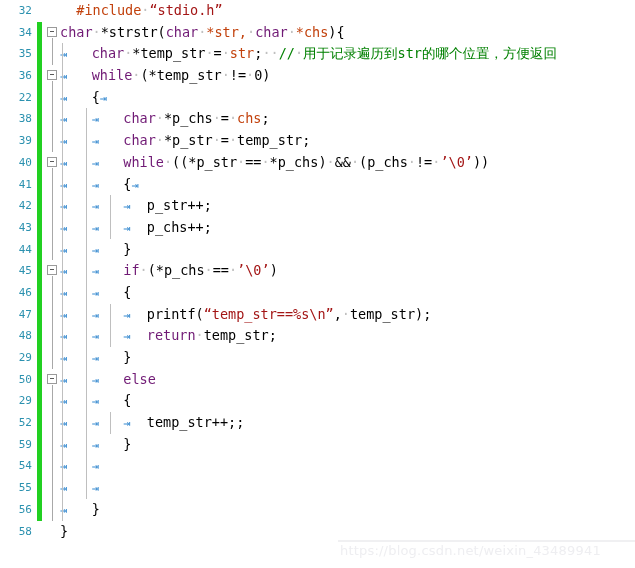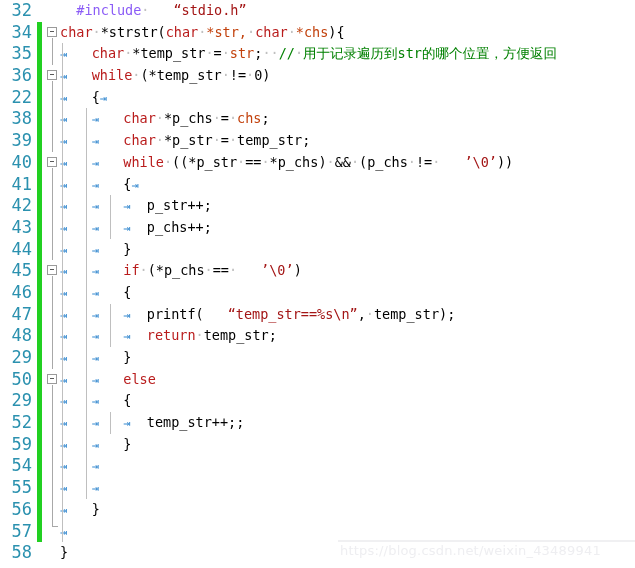--- a/index.html
+++ b/index.html
@@ -33,21 +33,21 @@
   }
 
   
   .lnum {
     position: absolute;
     left: 0;
     top: 0;
     width: 32px;
     text-align: right;
     color: #2b91af;
-    font-size: 17px;
+    font-size: 11px;
     font-family: "DejaVu Sans Mono", "Liberation Mono", monospace;
     letter-spacing: 0px;
   }
 
   
   .chg {
     position: absolute;
     left: 37px;
     top: 0;
     width: 5px;
@@ -119,23 +119,23 @@
   
   .iguide {
     position: absolute;
     top: 0;
     width: 1px;
     height: 21.7px;
     background: #bfbfbf;
   }
 
   
-  .kw   { color: #b91c1c; }   
-  .pre  { color: #8b5cf6; }   
-  .str  { color: #a31515; margin-left: 24px; }   
+  .kw   { color: #701a75; }   
+  .pre  { color: #c2410c; }   
+  .str  { color: #a31515; }   
   .cmt  { color: #008000; }   
   .pln  { color: #000000; }   
   .gry  { color: #c2410c; }   
 
   
   .dot {
     color: #c0c0c0;
     font-size: 13.5px;
   }
   .tab {
@@ -193,21 +193,20 @@
       <div class="line"><div class="lnum">47</div><div class="chg"></div><div class="fold"><div class="vline"></div></div><div class="code"><div class="iguide" style="left: 2px;"></div><div class="iguide" style="left: 26px;"></div><div class="iguide" style="left: 50px;"></div><span class="tab">⇥</span><span class="pln">   </span><span class="tab">⇥</span><span class="pln">   </span><span class="tab">⇥</span><span class="pln">  </span><span class="pln">printf(</span><span class="str">“temp_str==%s\n”</span><span class="pln">,</span><span class="dot">·</span><span class="pln">temp_str);</span></div></div>
       <div class="line"><div class="lnum">48</div><div class="chg"></div><div class="fold"><div class="vline"></div></div><div class="code"><div class="iguide" style="left: 2px;"></div><div class="iguide" style="left: 26px;"></div><div class="iguide" style="left: 50px;"></div><span class="tab">⇥</span><span class="pln">   </span><span class="tab">⇥</span><span class="pln">   </span><span class="tab">⇥</span><span class="pln">  </span><span class="kw">return</span><span class="dot">·</span><span class="pln">temp_str;</span></div></div>
       <div class="line"><div class="lnum">29</div><div class="chg"></div><div class="fold"><div class="vline"></div></div><div class="code"><div class="iguide" style="left: 2px;"></div><div class="iguide" style="left: 26px;"></div><span class="tab">⇥</span><span class="pln">   </span><span class="tab">⇥</span><span class="pln">   </span><span class="pln">}</span></div></div>
       <div class="line"><div class="lnum">50</div><div class="chg"></div><div class="fold"><div class="box"></div><div class="vline half-bot"></div></div><div class="code"><div class="iguide" style="left: 2px;"></div><div class="iguide" style="left: 26px;"></div><span class="tab">⇥</span><span class="pln">   </span><span class="tab">⇥</span><span class="pln">   </span><span class="kw">else</span></div></div>
       <div class="line"><div class="lnum">29</div><div class="chg"></div><div class="fold"><div class="vline"></div></div><div class="code"><div class="iguide" style="left: 2px;"></div><div class="iguide" style="left: 26px;"></div><span class="tab">⇥</span><span class="pln">   </span><span class="tab">⇥</span><span class="pln">   </span><span class="pln">{</span></div></div>
       <div class="line"><div class="lnum">52</div><div class="chg"></div><div class="fold"><div class="vline"></div></div><div class="code"><div class="iguide" style="left: 2px;"></div><div class="iguide" style="left: 26px;"></div><div class="iguide" style="left: 50px;"></div><span class="tab">⇥</span><span class="pln">   </span><span class="tab">⇥</span><span class="pln">   </span><span class="tab">⇥</span><span class="pln">  </span><span class="pln">temp_str++;;</span></div></div>
       <div class="line"><div class="lnum">59</div><div class="chg"></div><div class="fold"><div class="vline"></div></div><div class="code"><div class="iguide" style="left: 2px;"></div><div class="iguide" style="left: 26px;"></div><span class="tab">⇥</span><span class="pln">   </span><span class="tab">⇥</span><span class="pln">   </span><span class="pln">}</span></div></div>
       <div class="line"><div class="lnum">54</div><div class="chg"></div><div class="fold"><div class="vline"></div></div><div class="code"><div class="iguide" style="left: 2px;"></div><div class="iguide" style="left: 26px;"></div><span class="tab">⇥</span><span class="pln">   </span><span class="tab">⇥</span></div></div>
       <div class="line"><div class="lnum">55</div><div class="chg"></div><div class="fold"><div class="vline"></div></div><div class="code"><div class="iguide" style="left: 2px;"></div><div class="iguide" style="left: 26px;"></div><span class="tab">⇥</span><span class="pln">   </span><span class="tab">⇥</span></div></div>
       <div class="line"><div class="lnum">56</div><div class="chg"></div><div class="fold"><div class="vline"></div></div><div class="code"><div class="iguide" style="left: 2px;"></div><span class="tab">⇥</span><span class="pln">   </span><span class="pln">}</span></div></div>
-      <div class="line"><div class="lnum">57</div><div class="chg"></div><div class="fold"><div class="vline half-top"></div><div class="endtick" style="top: 5px;"></div></div><div class="code"><div class="iguide" style="left: 2px;"></div><span class="tab">⇥</span></div></div>
       <div class="line"><div class="lnum">58</div><div class="chg off"></div><div class="fold"></div><div class="code"><span class="pln">}</span></div></div>
     </div>
 
   <div id="watermark">
     <div class="rule"></div>
     <div class="wtext">https://blog.csdn.net/weixin_43489941</div>
   </div>
 </div>
 
 </body></html>

